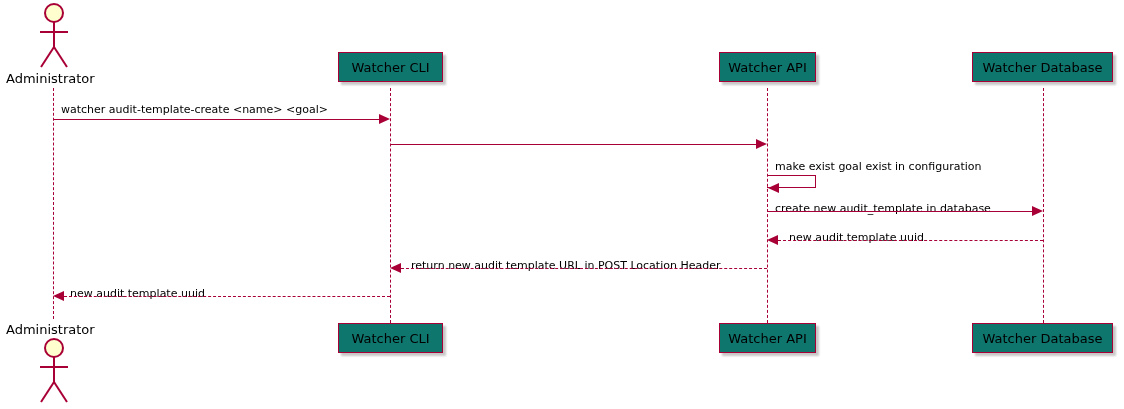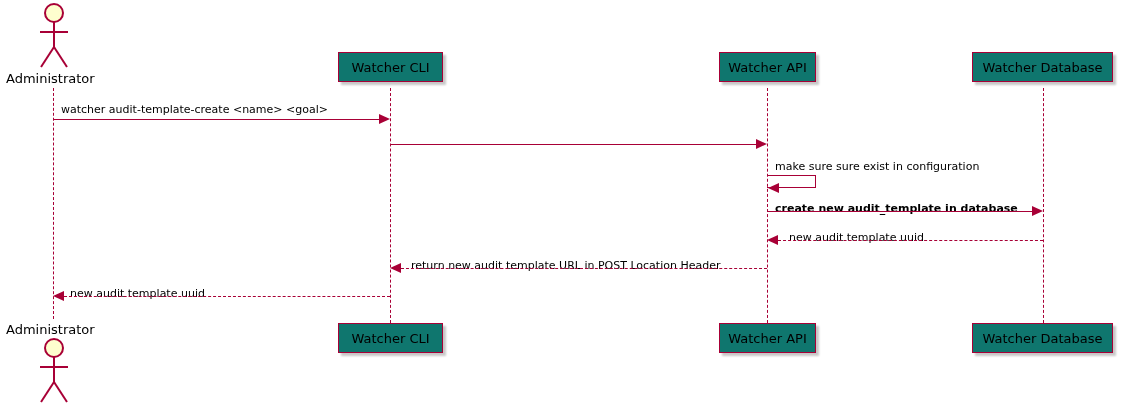--- a/index.html
+++ b/index.html
@@ -107,25 +107,25 @@
     <span>Watcher Database</span>
   </div>
 
   <div class="msg-label" style="left:61px; top:103px;">watcher audit-template-create &lt;name&gt; &lt;goal&gt;</div>
   <div class="msg-line" style="left:53px; top:119px; width:326px;"></div>
   <div class="arrowhead right" style="left:379px; top:114px;"></div>
 
   <div class="msg-line" style="left:390px; top:144px; width:366px;"></div>
   <div class="arrowhead right" style="left:756px; top:139px;"></div>
 
-  <div class="msg-label" style="left:775px; top:160px;">make sure sure exist in configuration</div>
+  <div class="msg-label" style="left:775px; top:160px;">make exist goal exist in configuration</div>
   <div class="selfloop" style="left:767px; top:175px; width:49px; height:13px;"></div>
   <div class="arrowhead left" style="left:768px; top:183px;"></div>
 
-  <div class="msg-label" style="left:775px; top:202px;font-weight:bold;">create new audit_template in database</div>
+  <div class="msg-label" style="left:775px; top:202px;">create new audit_template in database</div>
   <div class="msg-line" style="left:767px; top:211px; width:265px;"></div>
   <div class="arrowhead right" style="left:1032px; top:206px;"></div>
 
   <div class="msg-label" style="left:789px; top:231px;">new audit template uuid</div>
   <div class="msg-line dotted" style="left:778px; top:240px; width:265px;"></div>
   <div class="arrowhead left" style="left:767px; top:235px;"></div>
 
   <div class="msg-label" style="left:411px; top:259px;">return new audit template URL in POST Location Header</div>
   <div class="msg-line dotted" style="left:401px; top:268px; width:366px;"></div>
   <div class="arrowhead left" style="left:390px; top:263px;"></div>

